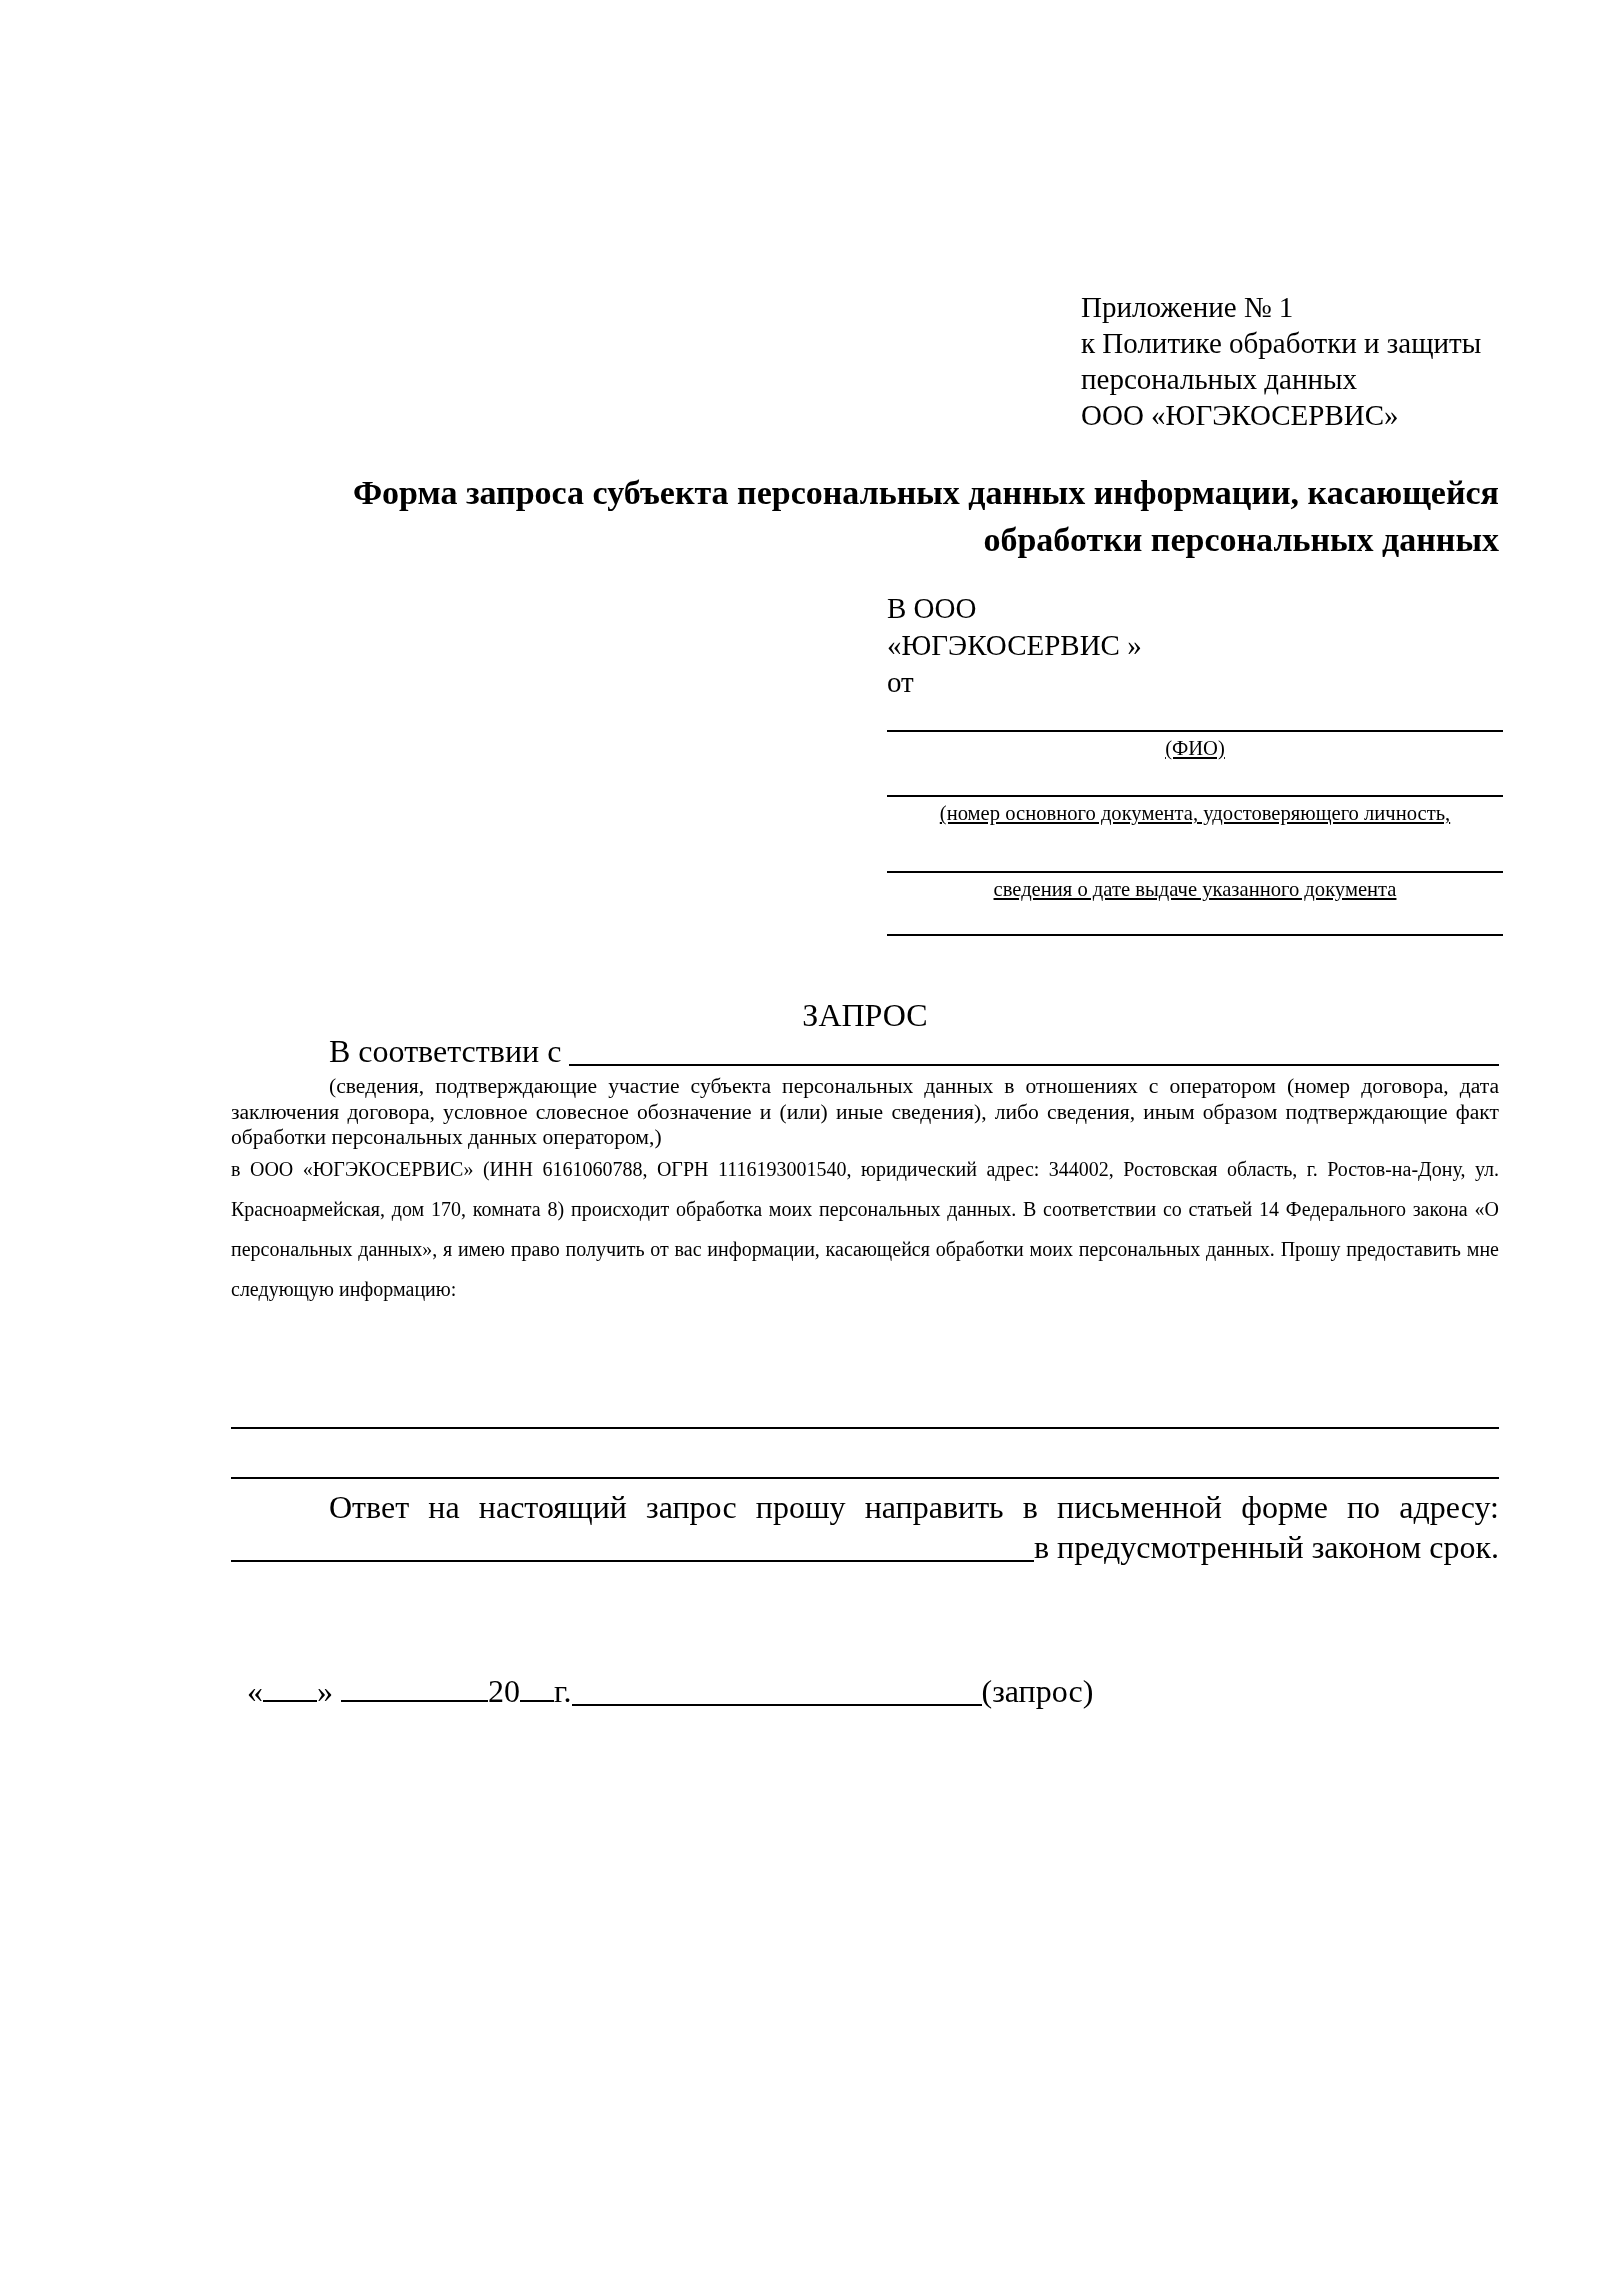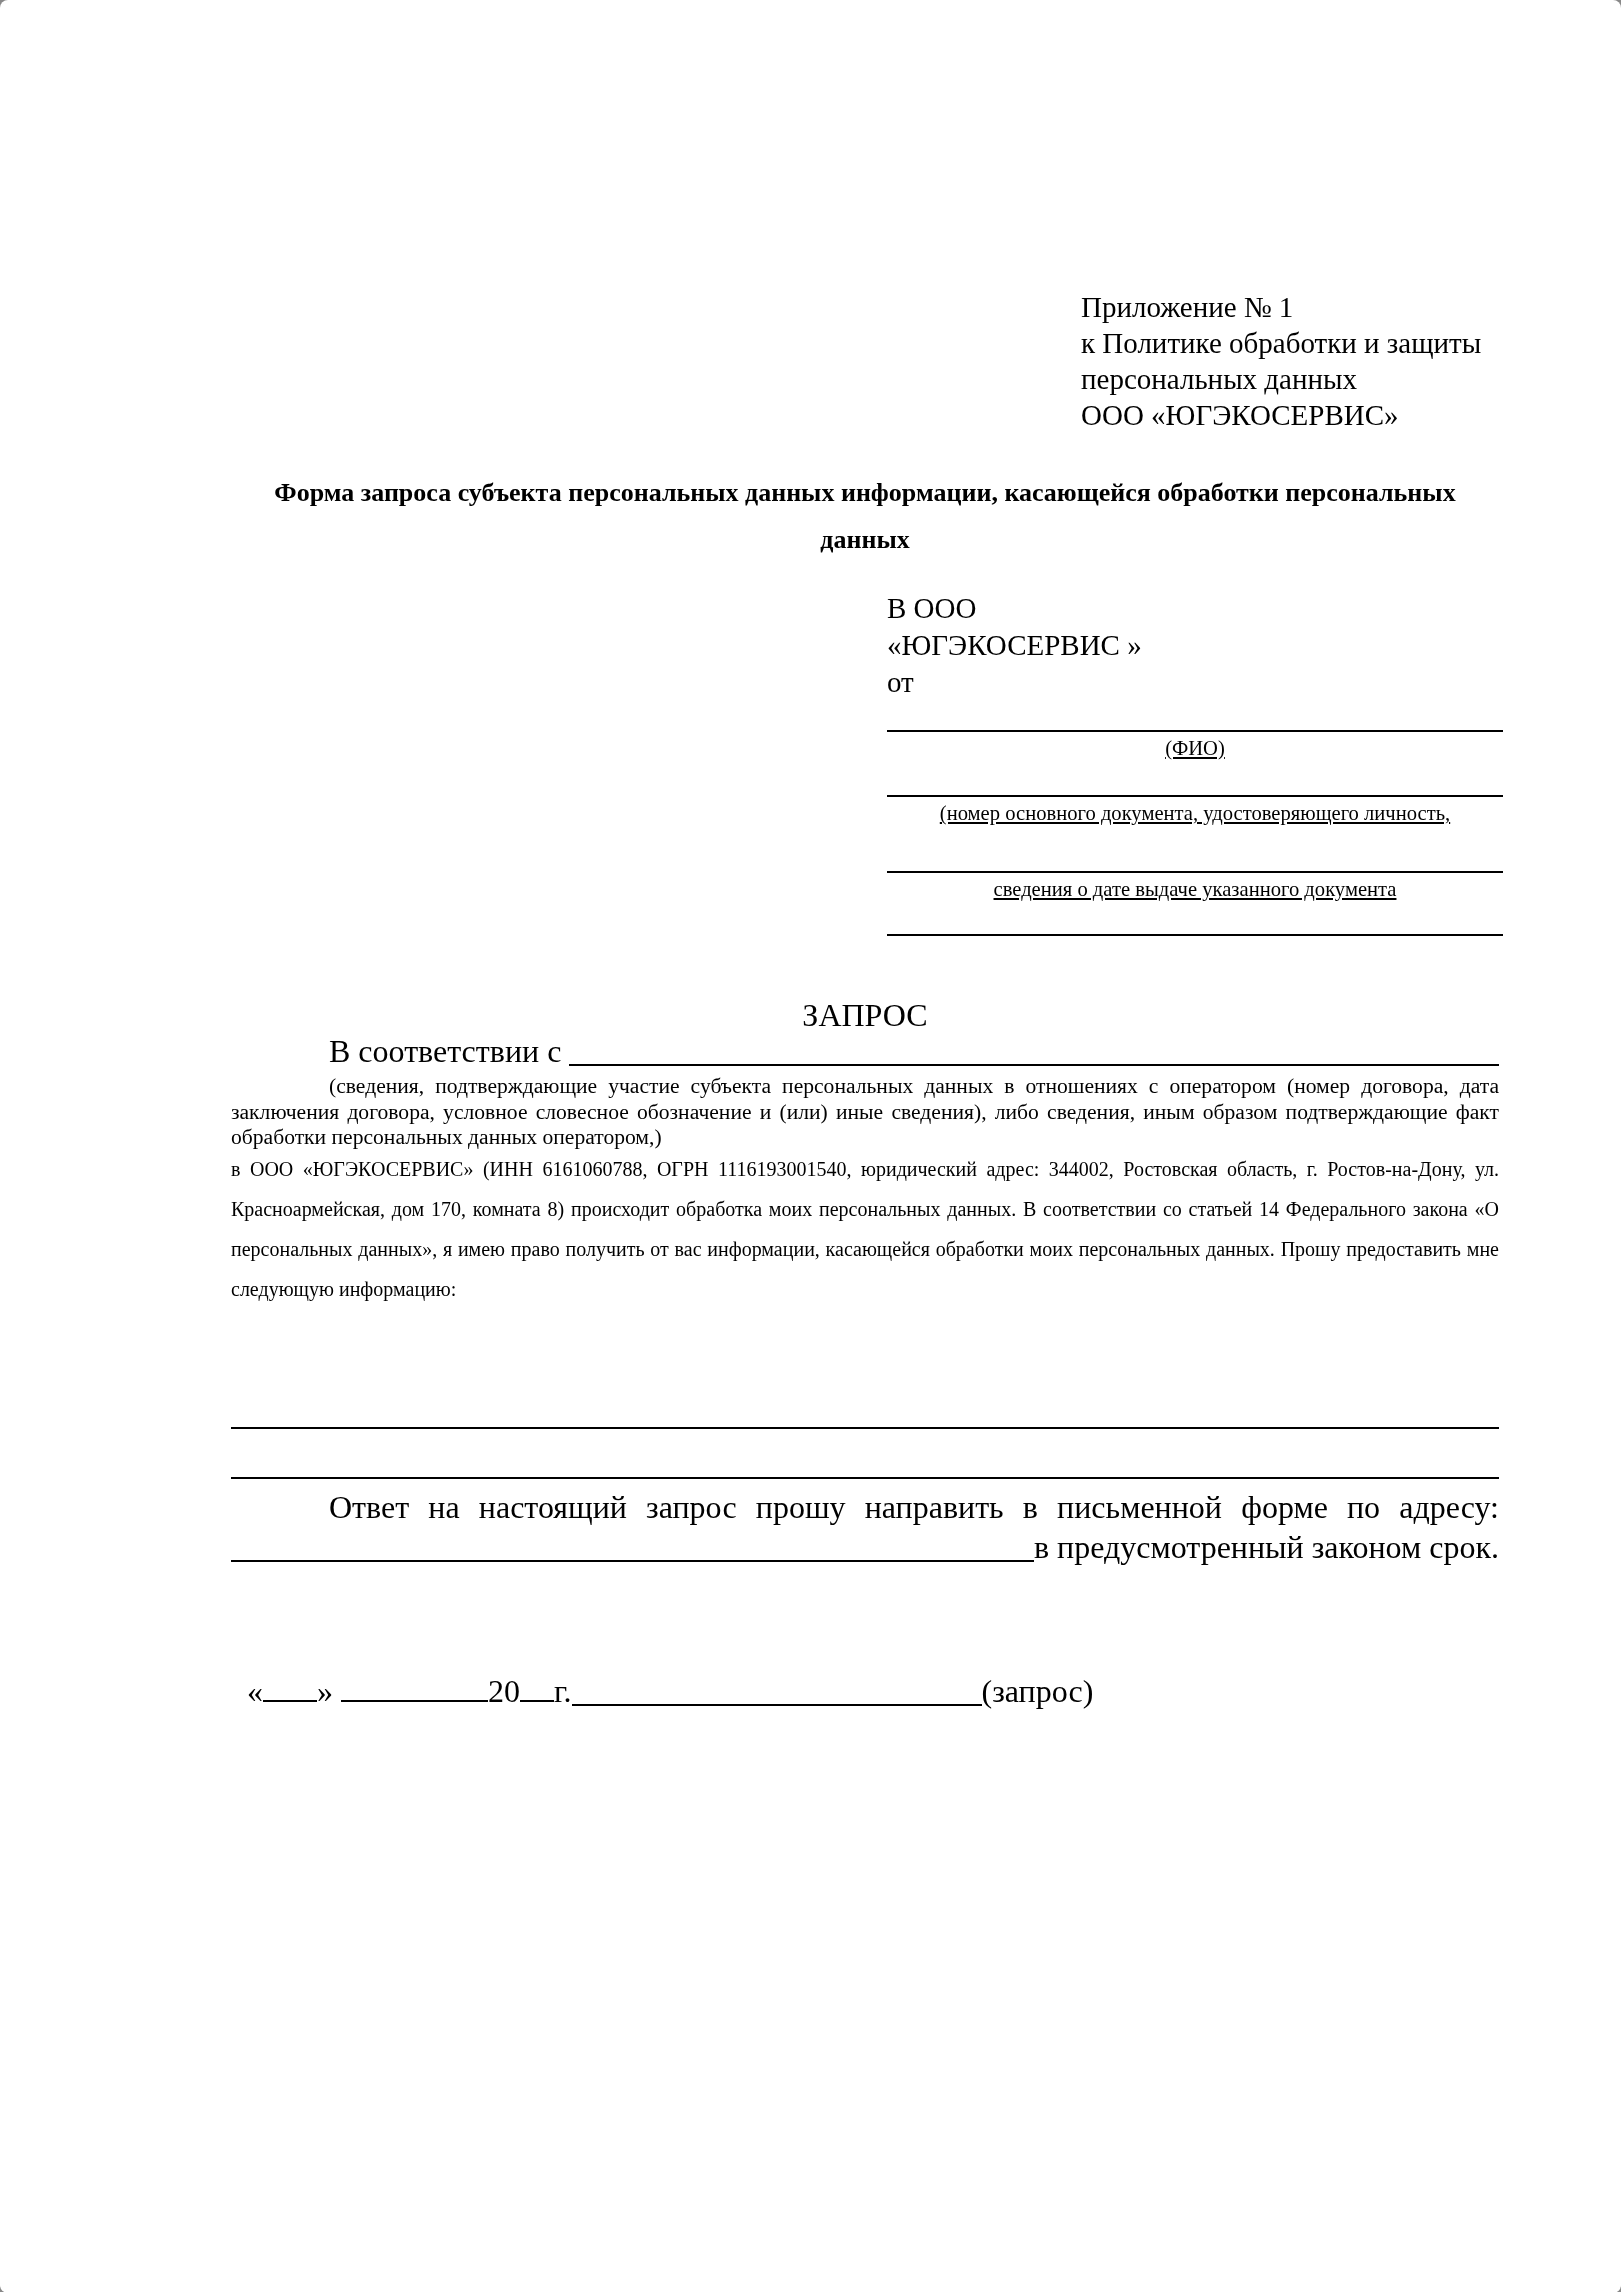--- a/index.html
+++ b/index.html
@@ -4,26 +4,25 @@
 <style>
   html,body{margin:0;padding:0;background:#888;}
   .page{
     position:relative;
     width:1621px;height:2293px;
     margin:0 auto;
     background:#ffffff;
     color:#000;
     font-family:"Liberation Serif","DejaVu Serif",serif;
     overflow:hidden;
-    border-radius:8px;
   }
   
   .appendix{position:absolute;left:1081px;top:289px;font-size:29px;line-height:36px;white-space:nowrap;}
   
-  .doc-title{position:absolute;left:231px;top:469px;width:1268px;text-align:center;font-weight:bold;font-size:26px;line-height:47px;}
+  .doc-title{position:absolute;left:231px;top:469px;width:1268px;text-align:right;font-weight:bold;font-size:34px;line-height:47px;}
   
   .addressee{position:absolute;left:887px;top:590px;width:616px;font-size:29px;line-height:37px;}
   .u-line{border-bottom:2.9px solid #000;height:0;}
   .addressee .u1{margin-top:29px;}
   .addressee .u2{margin-top:35px;}
   .addressee .u3{margin-top:45px;}
   .addressee .u4{margin-top:33px;}
   .cap{font-size:20.6px;line-height:24.5px;text-align:center;margin-top:3.9px;white-space:nowrap;text-decoration:underline;}
   
   .req-heading{position:absolute;left:231px;top:996px;width:1268px;text-align:center;font-size:32px;line-height:39px;}

